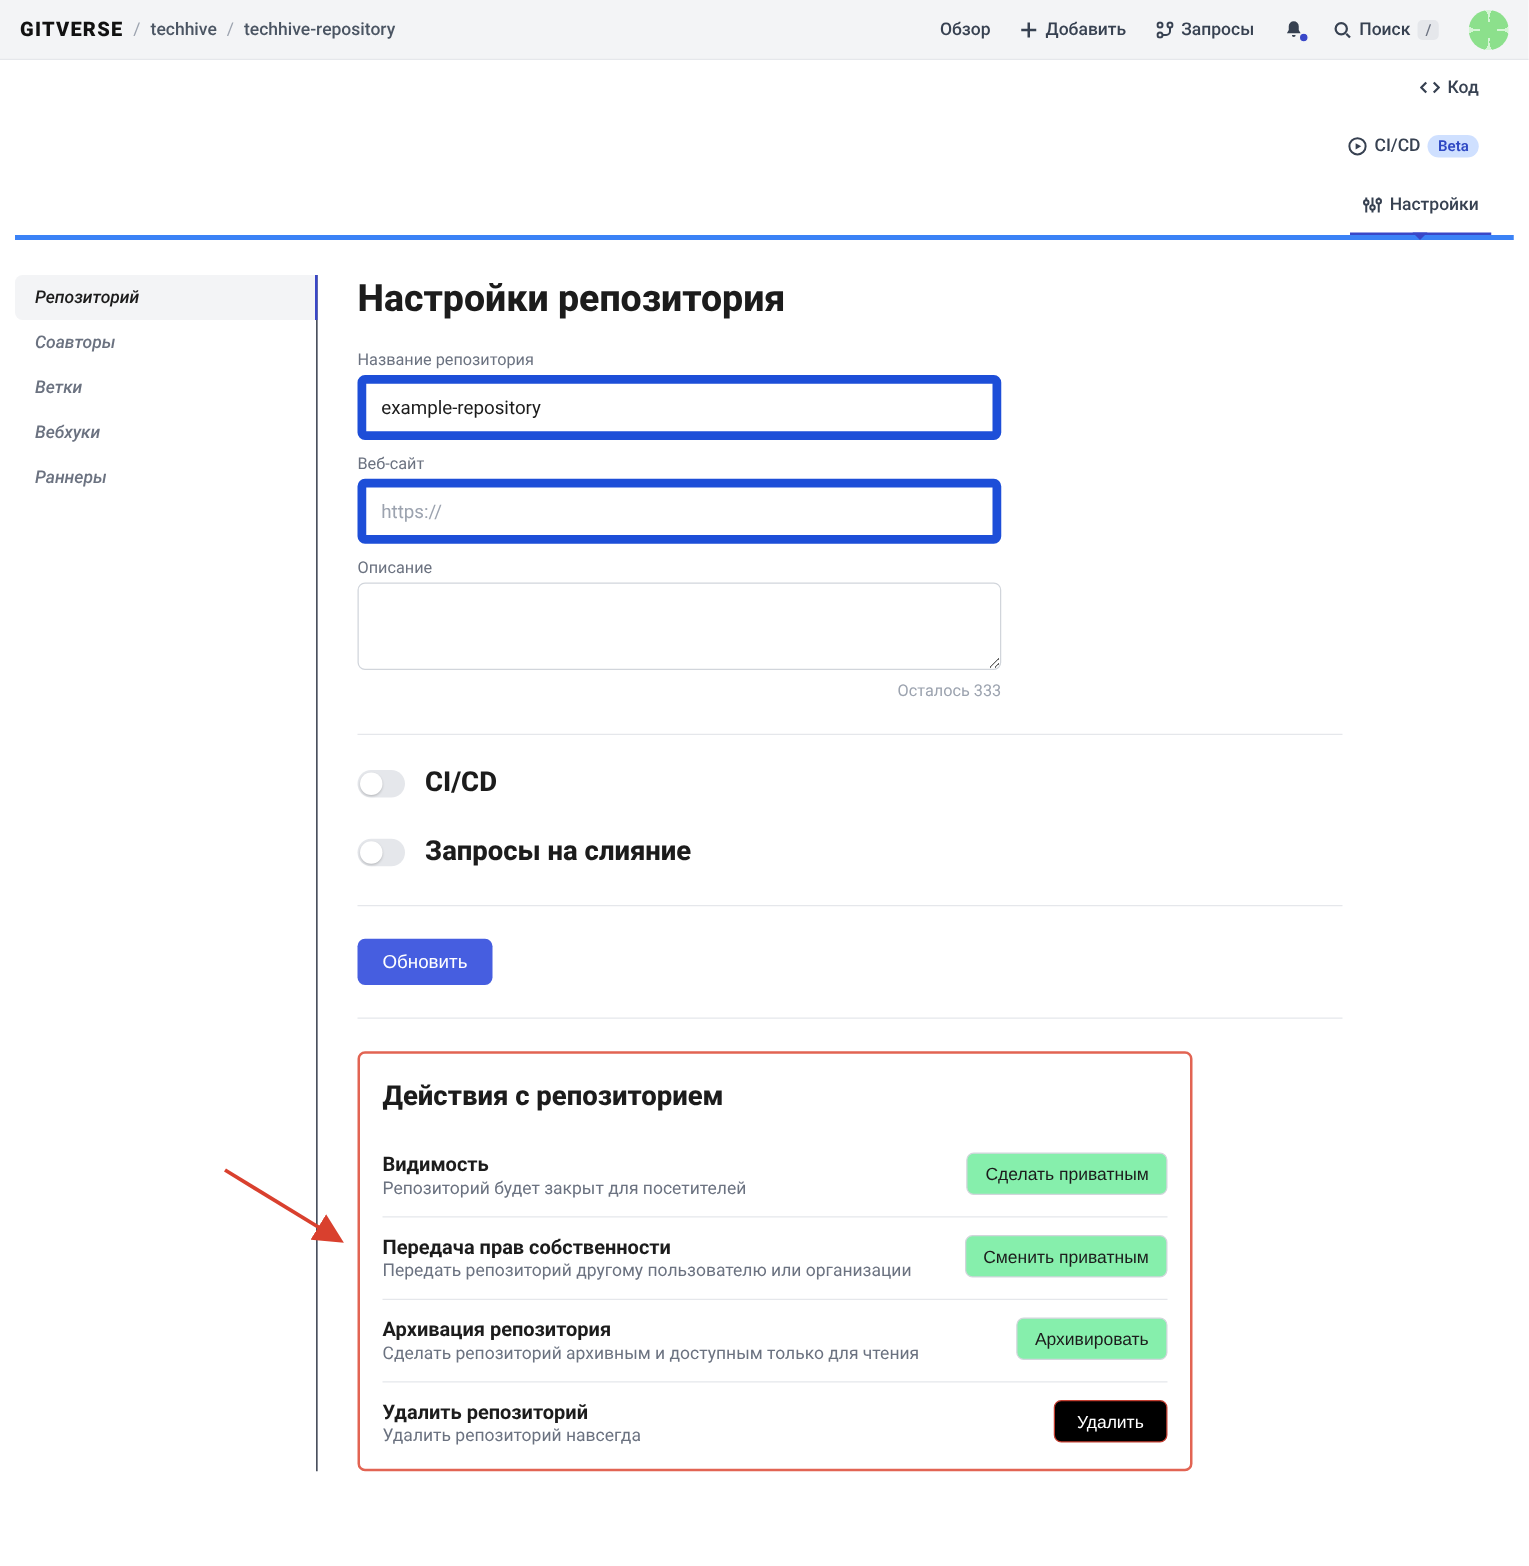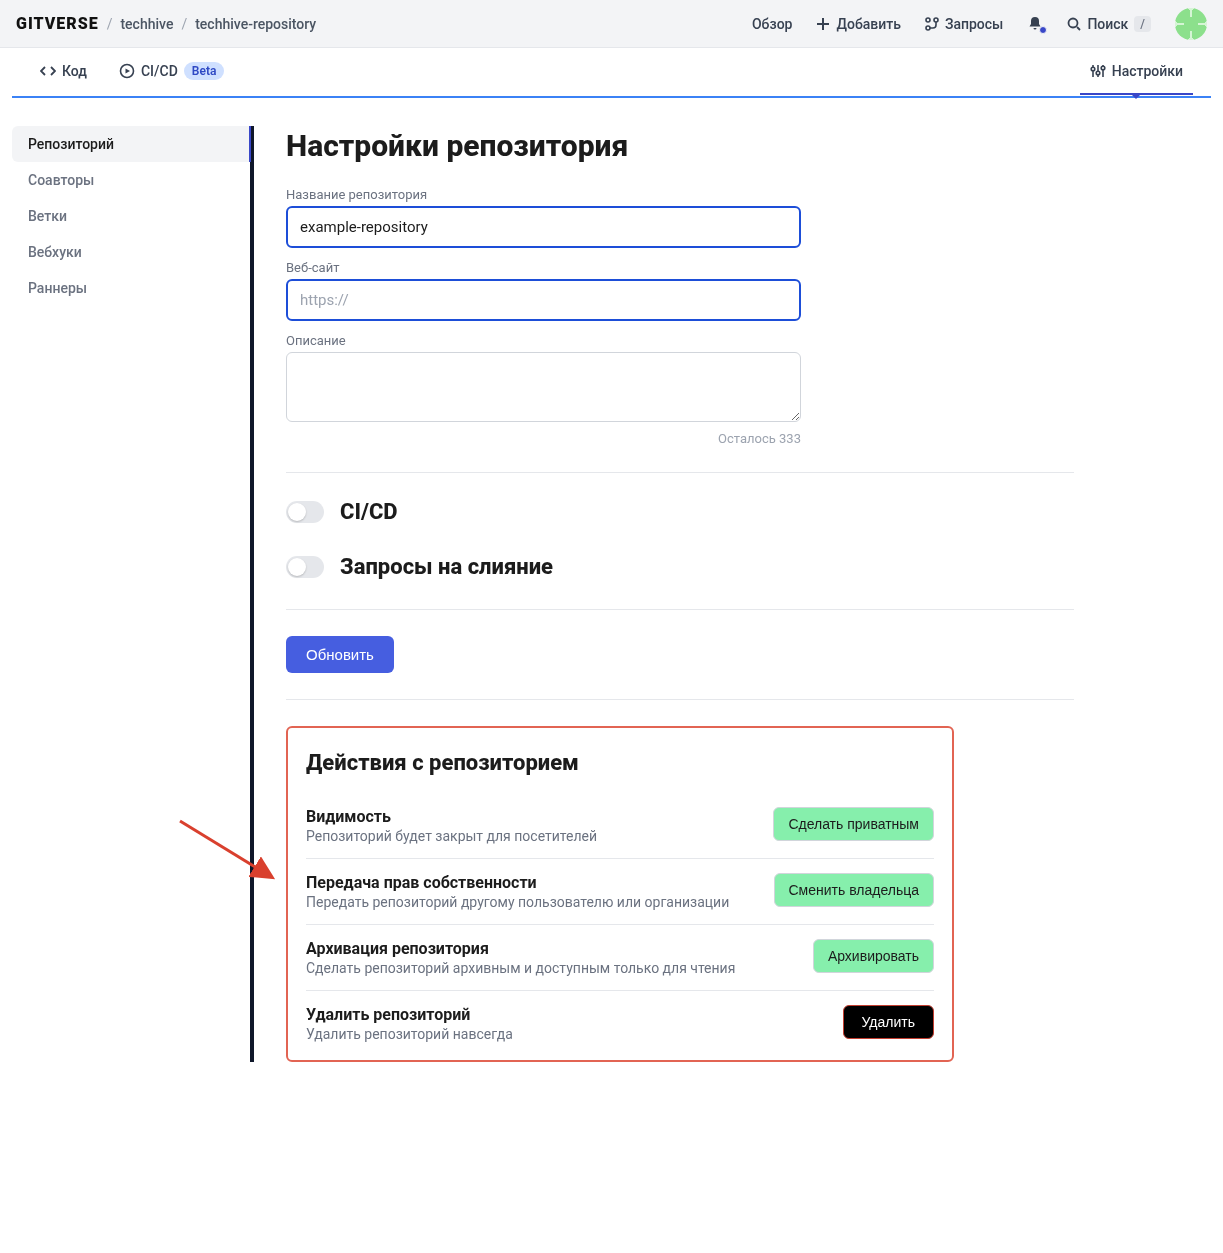--- a/index.html
+++ b/index.html
@@ -49,24 +49,25 @@
                 radial-gradient(circle at 20% 20%, #8ce08c 0%, #8ce08c 25%, transparent 25%),
                 radial-gradient(circle at 80% 20%, #8ce08c 0%, #8ce08c 25%, transparent 25%),
                 radial-gradient(circle at 20% 80%, #8ce08c 0%, #8ce08c 25%, transparent 25%),
                 radial-gradient(circle at 80% 80%, #8ce08c 0%, #8ce08c 25%, transparent 25%),
                 #d5f5d5;
     margin-left: 12px;
   }
 
   
   .repo-tabs {
-    display: flex; align-items: center;
-    border-bottom: 2px solid #3b82f6;
+    display: flex; align-items: flex-end;
+    border-bottom: 4px solid #3b82f6;
     padding: 0 12px;
     margin: 0 12px;
+    flex-direction: column;
   }
   .repo-tab {
     display: flex; align-items: center;
     padding: 14px 10px; margin: 0 6px;
     color: #374151; font-weight: 500;
     border-bottom: 2px solid transparent;
     position: relative;
   }
   .repo-tab .ico { margin-right: 6px; display:inline-flex; }
   .repo-tab.active { border-bottom-color: #3947c8; }
@@ -79,42 +80,43 @@
   .badge {
     background: #cfe0ff; color: #2f49c4;
     border-radius: 10px; padding: 2px 8px; font-size: 12px; margin-left: 6px;
     font-weight: 600;
   }
 
   
   .main-wrap { display: flex; padding: 28px 12px 40px 12px; }
   .sidebar {
     width: 242px; flex-shrink: 0;
-    border-right: 4px solid #0f172a;
+    border-right: 1px solid #0f172a;
     padding-right: 0px;
+    font-style: italic;
   }
   .side-item {
     padding: 10px 16px; border-radius: 6px 0 0 6px; font-weight: 500; color: #6b7280;
     position: relative;
   }
   .side-item.active {
     background: #f3f4f6; color: #1c1c1c;
   }
   .side-item.active::after {
     content:""; position:absolute; right:-1px; top:0; bottom:0; width:2px;
     background:#3947c8;
   }
 
   .content { flex:1; padding-left: 32px; max-width: 820px; }
   h1 { font-size: 30px; font-weight: 800; margin: 2px 0 24px 0; }
 
   .field-label { font-size: 13px; color: #6b7280; margin-bottom: 4px; margin-top: 12px;}
   .text-input {
     width: 515px; max-width: 100%;
-    border: 2px solid #1d4ed8; border-radius: 6px;
+    border: 7px solid #1d4ed8; border-radius: 6px;
     padding: 10px 12px; font-size: 15px; color:#1c1c1c;
     font-family: inherit;
   }
   .text-input::placeholder { color:#9ca3af; }
   .textarea {
     width: 515px; max-width: 100%; height: 70px;
     border: 1px solid #d1d5db; border-radius: 6px;
     padding: 10px 12px; font-size: 15px; resize: both; font-family: inherit;
   }
   .counter { width: 515px; text-align: right; font-size: 13px; color:#9ca3af; margin-top: 6px; }
@@ -315,21 +317,21 @@
           <div class="action-desc">Репозиторий будет закрыт для посетителей</div>
         </div>
         <button class="btn-secondary">Сделать приватным</button>
       </div>
 
       <div class="action-row">
         <div class="action-info">
           <div class="action-name">Передача прав собственности</div>
           <div class="action-desc">Передать репозиторий другому пользователю или организации</div>
         </div>
-        <button class="btn-secondary">Сменить владельца</button>
+        <button class="btn-secondary">Сменить приватным</button>
       </div>
 
       <div class="action-row">
         <div class="action-info">
           <div class="action-name">Архивация репозитория</div>
           <div class="action-desc">Сделать репозиторий архивным и доступным только для чтения</div>
         </div>
         <button class="btn-secondary">Архивировать</button>
       </div>
 

